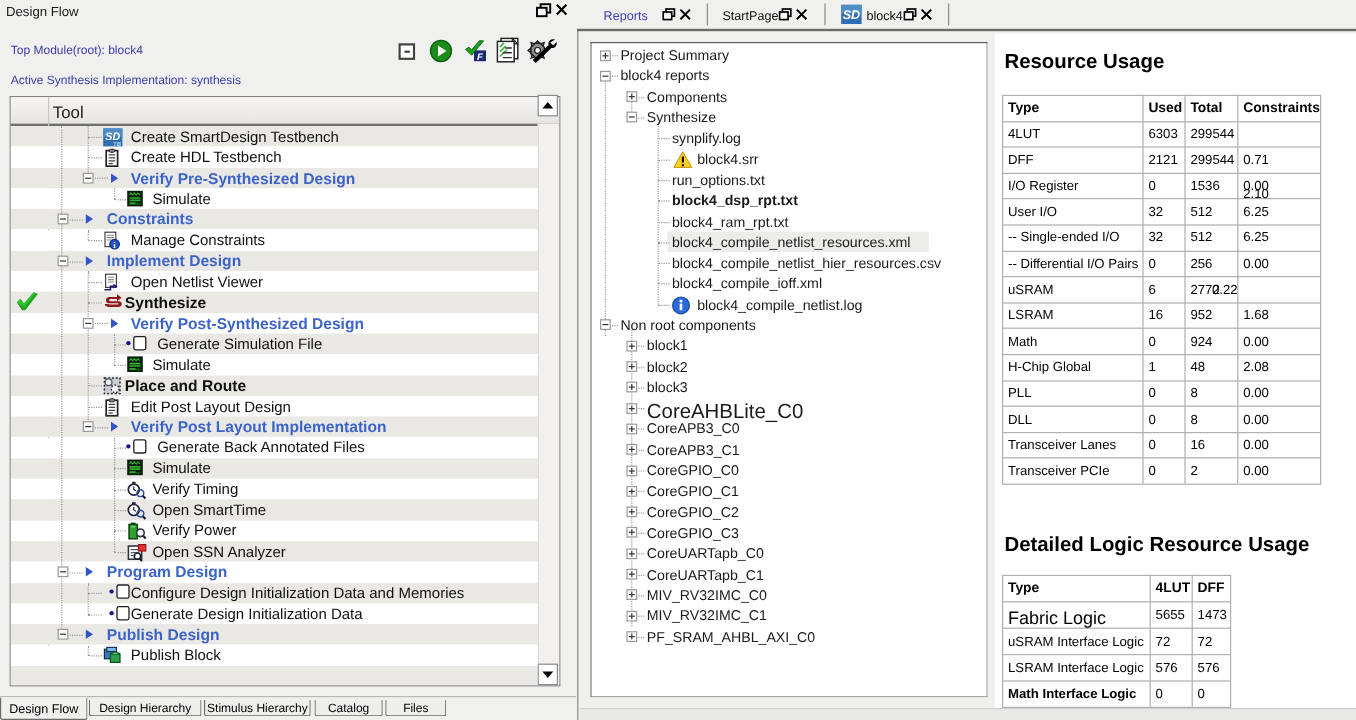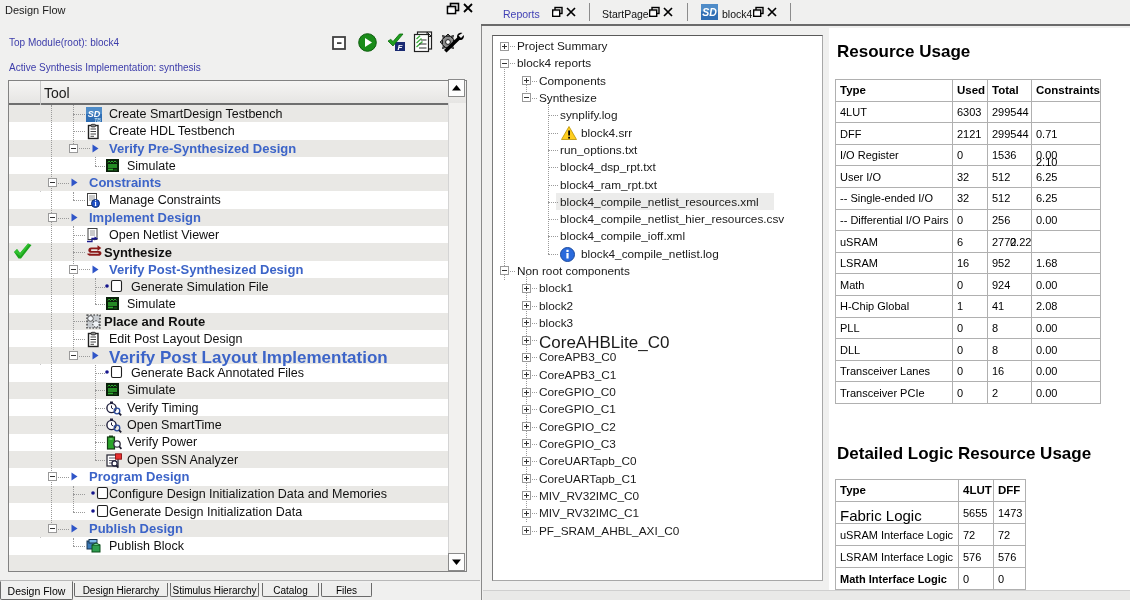--- a/index.html
+++ b/index.html
@@ -212,21 +212,21 @@
   </svg>
 <div class="txt" style="left:109px;top:331.5px;font-size:12.5px;color:#101010;font-weight:normal;">Edit Post Layout Design</div>
 <div class="abs" style="left:79px;top:355.9px;width:11px;height:1px;border-top:1px dotted #9a9a9a"></div>
 <svg style="left:69.0px;top:351.35px" width="9" height="9" viewBox="0 0 9 9">
     <rect x="0.5" y="0.5" width="8" height="8" fill="#fff" stroke="#9a9a9a"></rect>
     <path d="M2 4.5 L7 4.5" stroke="#333" stroke-width="1"></path>
   </svg>
 <svg style="left:92px;top:351.35px" width="7" height="9" viewBox="0 0 7 9">
     <path d="M0.5 0.5 L6.5 4.5 L0.5 8.5 Z" fill="#2f55c8"></path>
   </svg>
-<div class="txt" style="left:109px;top:348.4px;font-size:17px;color:#3c64c8;font-weight:bold;">Verify Post Layout Implementation</div>
+<div class="txt" style="left:109px;top:348.4px;font-size:13px;color:#3c64c8;font-weight:bold;">Verify Post Layout Implementation</div>
 <div class="abs" style="left:95px;top:373.1px;width:10px;height:1px;border-top:1px dotted #9a9a9a"></div>
 <svg style="left:105px;top:366.1px" width="17" height="12" viewBox="0 0 17 12">
 <circle cx="2" cy="6" r="1.8" fill="#15158c"></circle>
 <rect x="6.5" y="0.5" width="10" height="11" rx="1.5" fill="#fff" stroke="#202020" stroke-width="1.1"></rect>
   </svg>
 <div class="txt" style="left:131px;top:366.1px;font-size:12.5px;color:#101010;font-weight:normal;">Generate Back Annotated Files</div>
 <div class="abs" style="left:95px;top:390.4px;width:10px;height:1px;border-top:1px dotted #9a9a9a"></div>
 <svg style="left:106px;top:383.4px" width="13" height="13" viewBox="0 0 13 13">
 <rect width="13" height="13" fill="#0a1f0a"></rect>
 <path d="M2 3.5 L3 2 L4.5 3.5 L6 2 L7.5 3.5 L9 2 L10.5 3.5" stroke="#2fae2f" stroke-width="1" fill="none"></path>
@@ -398,21 +398,21 @@
 <div class="abs" style="left:548px;top:132.6px;width:10px;height:1px;border-top:1px dotted #9a9a9a"></div>
 <svg style="left:561px;top:126px" width="16" height="14" viewBox="0 0 16 14">
 <path d="M8 0.5 L15.5 13.5 L0.5 13.5 Z" fill="#ffce1e" stroke="#b89000" stroke-width="0.8"></path>
 <rect x="7.2" y="4.5" width="1.8" height="5" fill="#000"></rect>
     <rect x="7.2" y="10.8" width="1.8" height="1.8" fill="#000"></rect>
   </svg>
 <div class="txt" style="left:581px;top:125.6px;font-size:11.8px;color:#1a1a1a;font-weight:normal;">block4.srr</div>
 <div class="abs" style="left:548px;top:149.9px;width:10px;height:1px;border-top:1px dotted #9a9a9a"></div>
 <div class="txt" style="left:560px;top:142.9px;font-size:11.8px;color:#1a1a1a;font-weight:normal;">run_options.txt</div>
 <div class="abs" style="left:548px;top:167.2px;width:10px;height:1px;border-top:1px dotted #9a9a9a"></div>
-<div class="txt" style="left:560px;top:160.2px;font-size:11.8px;color:#1a1a1a;font-weight:normal;">block4_dsp_rpt.txt</div>
+<div class="txt" style="left:560px;top:160.2px;font-size:11.8px;color:#1a1a1a;font-weight:bold;">block4_dsp_rpt.txt</div>
 <div class="abs" style="left:548px;top:184.5px;width:10px;height:1px;border-top:1px dotted #9a9a9a"></div>
 <div class="txt" style="left:560px;top:177.5px;font-size:11.8px;color:#1a1a1a;font-weight:normal;">block4_ram_rpt.txt</div>
 <div class="abs" style="left:548px;top:201.8px;width:10px;height:1px;border-top:1px dotted #9a9a9a"></div>
 <div class="txt" style="left:560px;top:194.8px;font-size:11.8px;color:#1a1a1a;font-weight:normal;">block4_compile_netlist_resources.xml</div>
 <div class="abs" style="left:548px;top:219.1px;width:10px;height:1px;border-top:1px dotted #9a9a9a"></div>
 <div class="txt" style="left:560px;top:212.1px;font-size:11.8px;color:#1a1a1a;font-weight:normal;">block4_compile_netlist_hier_resources.csv</div>
 <div class="abs" style="left:548px;top:236.4px;width:10px;height:1px;border-top:1px dotted #9a9a9a"></div>
 <div class="txt" style="left:560px;top:229.4px;font-size:11.8px;color:#1a1a1a;font-weight:normal;">block4_compile_ioff.xml</div>
 <div class="abs" style="left:548px;top:253.7px;width:10px;height:1px;border-top:1px dotted #9a9a9a"></div>
 <svg style="left:560px;top:247px" width="15" height="15" viewBox="0 0 15 15">
@@ -587,21 +587,21 @@
 <div class="txt" style="left:840px;top:257.1px;font-size:11px;color:#000;font-weight:normal;">LSRAM</div>
 <div class="txt" style="left:957px;top:257.1px;font-size:11px;color:#000;font-weight:normal;">16</div>
 <div class="txt" style="left:992px;top:257.1px;font-size:11px;color:#000;font-weight:normal;">952</div>
 <div class="txt" style="left:1036px;top:257.1px;font-size:11px;color:#000;font-weight:normal;">1.68</div>
 <div class="txt" style="left:840px;top:278.7px;font-size:11px;color:#000;font-weight:normal;">Math</div>
 <div class="txt" style="left:957px;top:278.7px;font-size:11px;color:#000;font-weight:normal;">0</div>
 <div class="txt" style="left:992px;top:278.7px;font-size:11px;color:#000;font-weight:normal;">924</div>
 <div class="txt" style="left:1036px;top:278.7px;font-size:11px;color:#000;font-weight:normal;">0.00</div>
 <div class="txt" style="left:840px;top:300.3px;font-size:11px;color:#000;font-weight:normal;">H-Chip Global</div>
 <div class="txt" style="left:957px;top:300.3px;font-size:11px;color:#000;font-weight:normal;">1</div>
-<div class="txt" style="left:992px;top:300.3px;font-size:11px;color:#000;font-weight:normal;">41</div>
+<div class="txt" style="left:992px;top:300.3px;font-size:11px;color:#000;font-weight:normal;">48</div>
 <div class="txt" style="left:1036px;top:300.3px;font-size:11px;color:#000;font-weight:normal;">2.08</div>
 <div class="txt" style="left:840px;top:321.9px;font-size:11px;color:#000;font-weight:normal;">PLL</div>
 <div class="txt" style="left:957px;top:321.9px;font-size:11px;color:#000;font-weight:normal;">0</div>
 <div class="txt" style="left:992px;top:321.9px;font-size:11px;color:#000;font-weight:normal;">8</div>
 <div class="txt" style="left:1036px;top:321.9px;font-size:11px;color:#000;font-weight:normal;">0.00</div>
 <div class="txt" style="left:840px;top:343.5px;font-size:11px;color:#000;font-weight:normal;">DLL</div>
 <div class="txt" style="left:957px;top:343.5px;font-size:11px;color:#000;font-weight:normal;">0</div>
 <div class="txt" style="left:992px;top:343.5px;font-size:11px;color:#000;font-weight:normal;">8</div>
 <div class="txt" style="left:1036px;top:343.5px;font-size:11px;color:#000;font-weight:normal;">0.00</div>
 <div class="txt" style="left:840px;top:365.1px;font-size:11px;color:#000;font-weight:normal;">Transceiver Lanes</div>

